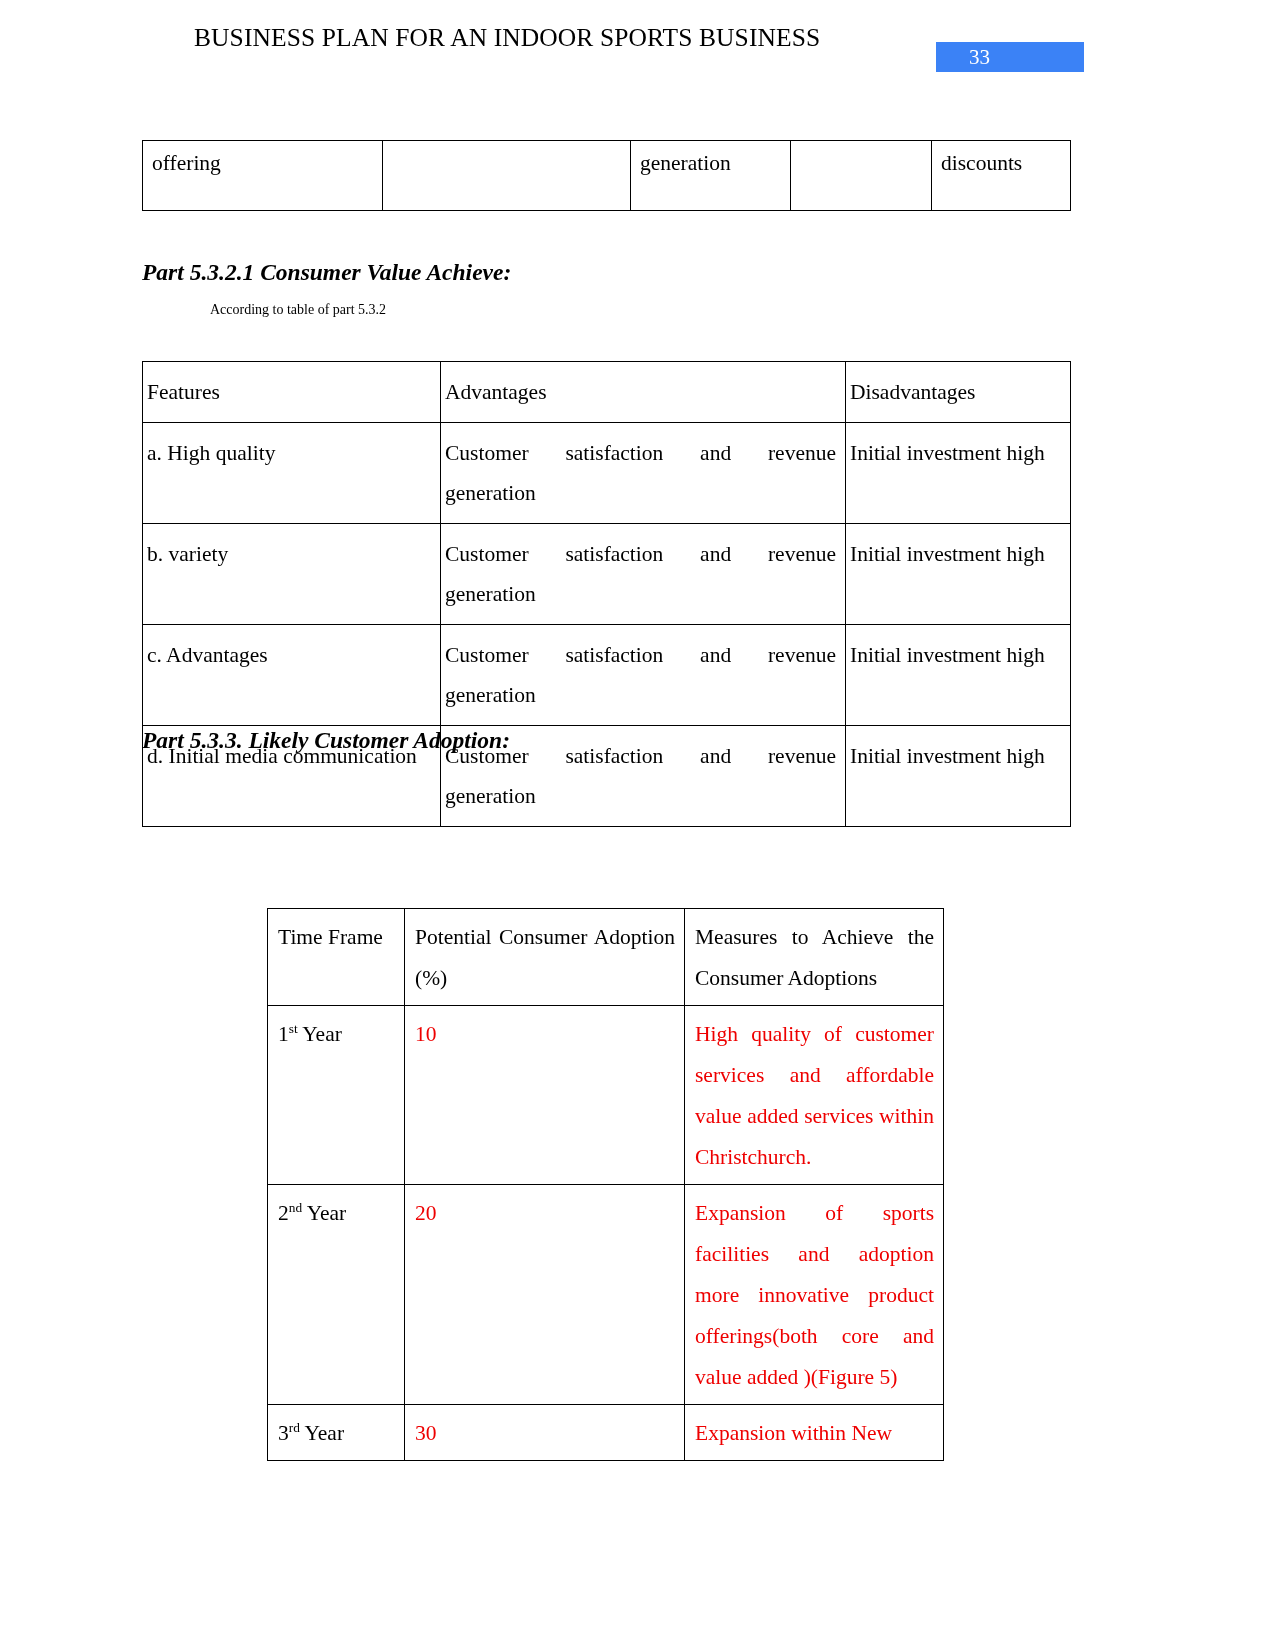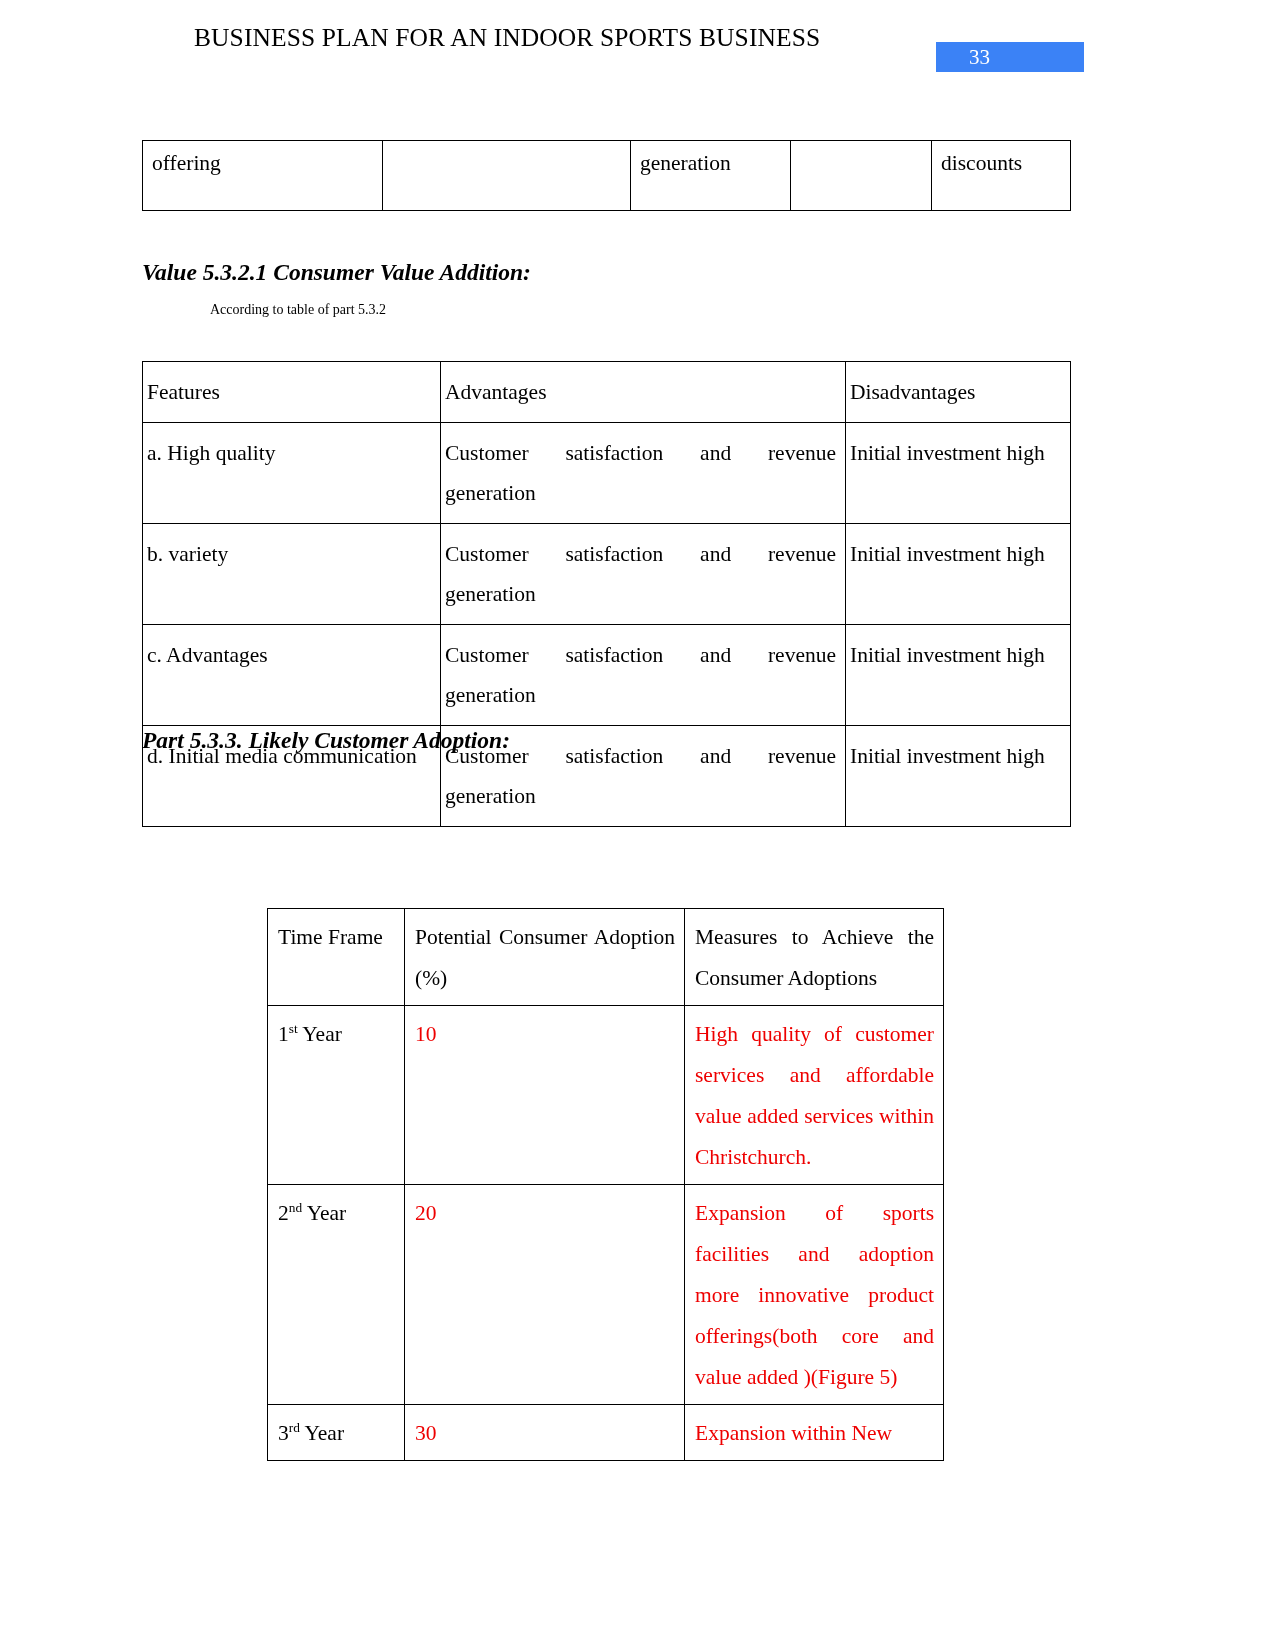--- a/index.html
+++ b/index.html
@@ -163,21 +163,21 @@
       <tr>
         <td>offering</td>
         <td></td>
         <td>generation</td>
         <td></td>
         <td>discounts</td>
       </tr>
     </tbody>
   </table>
 
-  <div class="part-heading" id="heading-5321">Value 5.3.2.1 Consumer Value Addition:</div>
+  <div class="part-heading" id="heading-5321">Part 5.3.2.1 Consumer Value Achieve:</div>
   <div class="body-line" id="according-line">According to table of part 5.3.2</div>
 
   <table class="doc-table" id="features-table">
     <colgroup>
       <col style="width:298px">
         <col style="width:405px">
         <col style="width:225px">
     </colgroup>
     <tbody>
       <tr class="hdr">

